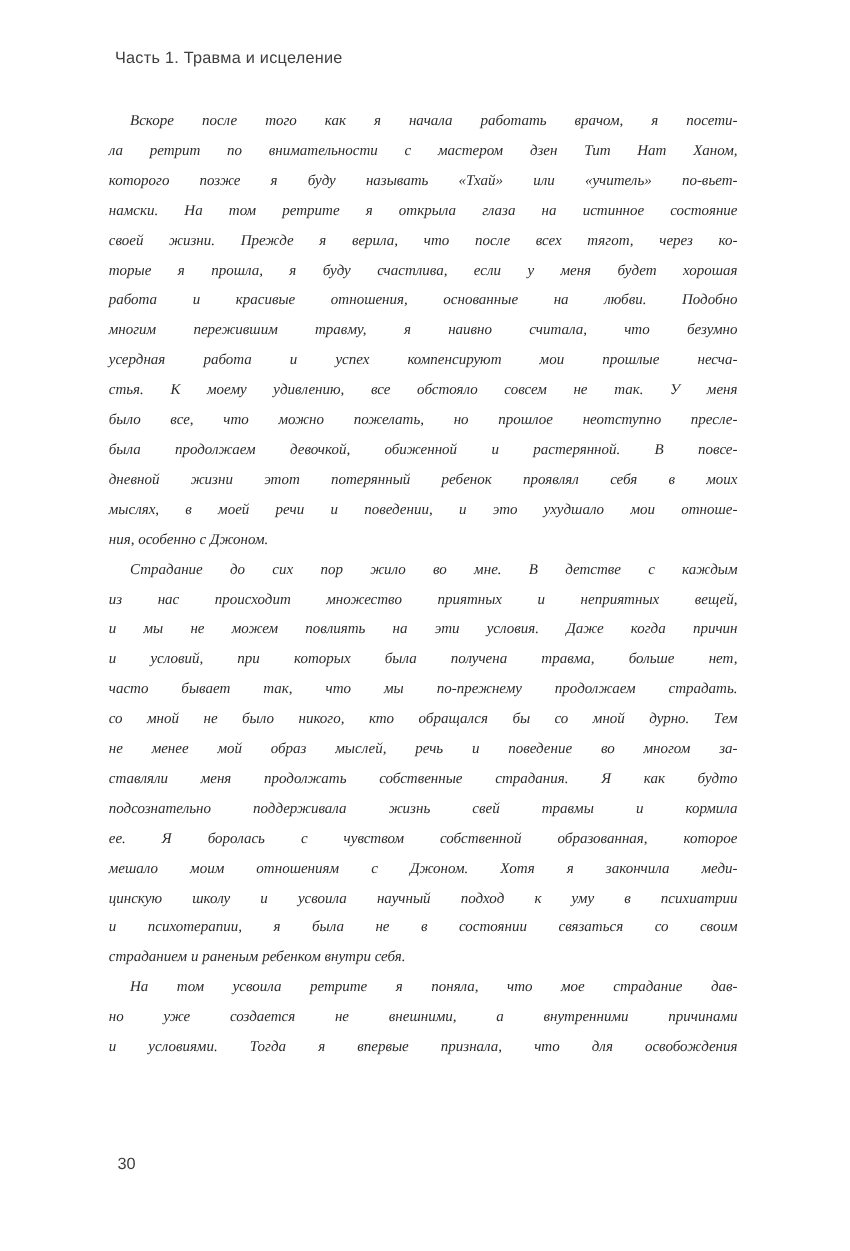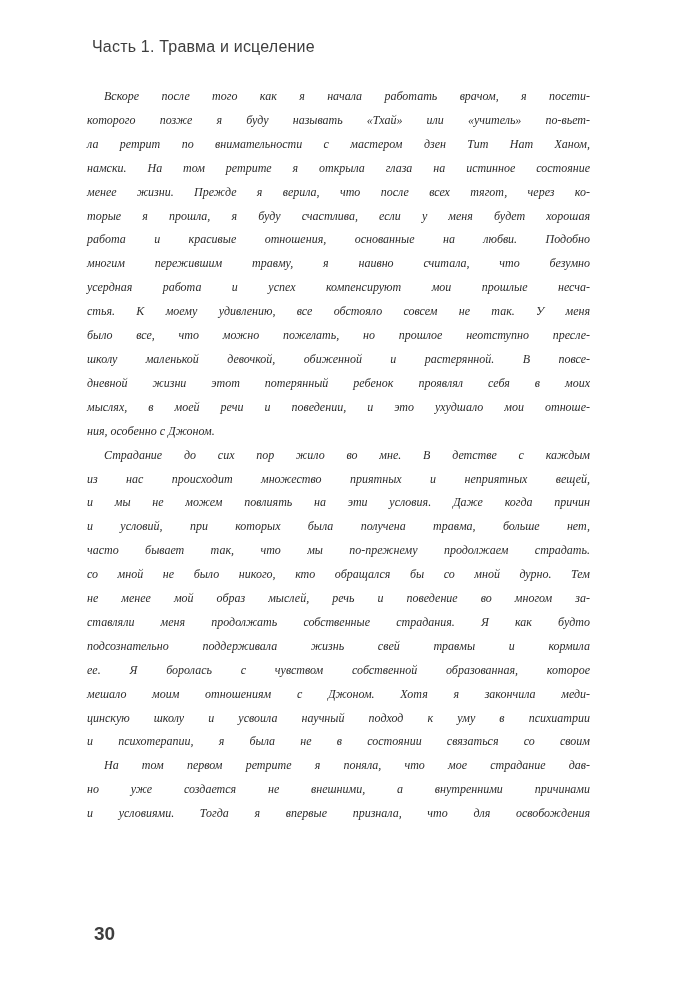--- a/index.html
+++ b/index.html
@@ -9,21 +9,21 @@
     height: 1001px;
     background: var(--page-bg, #ffffff);
     overflow: hidden;
     font-family: "Liberation Serif", serif;
   }
   .running-head {
     position: absolute;
     left: 92px;
     top: 38px;
     font-family: "Liberation Sans", sans-serif;
-    font-size: 16px;
+    font-size: 13px;
     letter-spacing: 0.2px;
     color: var(--head-color, #3e3e3e);
   }
   .text-block {
     position: absolute;
     left: 87px;
     top: 85px;
     width: 503px;
   }
   .line {
@@ -34,59 +34,59 @@
     text-align-last: justify;
     font-style: italic;
   }
   .line.indent { text-indent: 17px; }
   .line.para-end { text-align-last: left; }
   .folio {
     position: absolute;
     left: 94px;
     top: 923px;
     font-family: "Liberation Sans", sans-serif;
-    font-size: 19px;
+    font-size: 13px;
     color: var(--head-color, #3e3e3e);
-    font-weight: bold;
   }
 </style>
 </head>
 <body>
 
 <div class="page">
   <div class="running-head">Часть 1. Травма и исцеление</div>
 
   <div class="text-block">
       <div class="line indent">Вскоре после того как я начала работать врачом, я посети-</div>
+      <div class="line">ла ретрит по внимательности с мастером дзен Тит Нат Ханом,</div>
       <div class="line">которого позже я буду называть «Тхай» или «учитель» по-вьет-</div>
-      <div class="line">ла ретрит по внимательности с мастером дзен Тит Нат Ханом,</div>
       <div class="line">намски. На том ретрите я открыла глаза на истинное состояние</div>
-      <div class="line">менее жизни. Прежде я верила, что после всех тягот, через ко-</div>
+      <div class="line">своей жизни. Прежде я верила, что после всех тягот, через ко-</div>
       <div class="line">торые я прошла, я буду счастлива, если у меня будет хорошая</div>
       <div class="line">работа и красивые отношения, основанные на любви. Подобно</div>
       <div class="line">многим пережившим травму, я наивно считала, что безумно</div>
       <div class="line">усердная работа и успех компенсируют мои прошлые несча-</div>
       <div class="line">стья. К моему удивлению, все обстояло совсем не так. У меня</div>
       <div class="line">было все, что можно пожелать, но прошлое неотступно пресле-</div>
-      <div class="line">школу маленькой девочкой, обиженной и растерянной. В повсе-</div>
+      <div class="line">была продолжаем девочкой, обиженной и растерянной. В повсе-</div>
       <div class="line">дневной жизни этот потерянный ребенок проявлял себя в моих</div>
       <div class="line">мыслях, в моей речи и поведении, и это ухудшало мои отноше-</div>
       <div class="line para-end">ния, особенно с Джоном.</div>
       <div class="line indent">Страдание до сих пор жило во мне. В детстве с каждым</div>
       <div class="line">из нас происходит множество приятных и неприятных вещей,</div>
       <div class="line">и мы не можем повлиять на эти условия. Даже когда причин</div>
       <div class="line">и условий, при которых была получена травма, больше нет,</div>
       <div class="line">часто бывает так, что мы по-прежнему продолжаем страдать.</div>
       <div class="line">со мной не было никого, кто обращался бы со мной дурно. Тем</div>
       <div class="line">не менее мой образ мыслей, речь и поведение во многом за-</div>
       <div class="line">ставляли меня продолжать собственные страдания. Я как будто</div>
       <div class="line">подсознательно поддерживала жизнь свей травмы и кормила</div>
       <div class="line">ее. Я боролась с чувством собственной образованная, которое</div>
       <div class="line">мешало моим отношениям с Джоном. Хотя я закончила меди-</div>
       <div class="line">цинскую школу и усвоила научный подход к уму в психиатрии</div>
       <div class="line">и психотерапии, я была не в состоянии связаться со своим</div>
-      <div class="line indent">На том первом ретрите я поняла, что мое страдание дав-</div>
+      <div class="line para-end">страданием и раненым ребенком внутри себя.</div>
+      <div class="line indent">На том усвоила ретрите я поняла, что мое страдание дав-</div>
       <div class="line">но уже создается не внешними, а внутренними причинами</div>
       <div class="line">и условиями. Тогда я впервые признала, что для освобождения</div>
     </div>
 
   <div class="folio">30</div>
 </div>
 
 </body></html>

